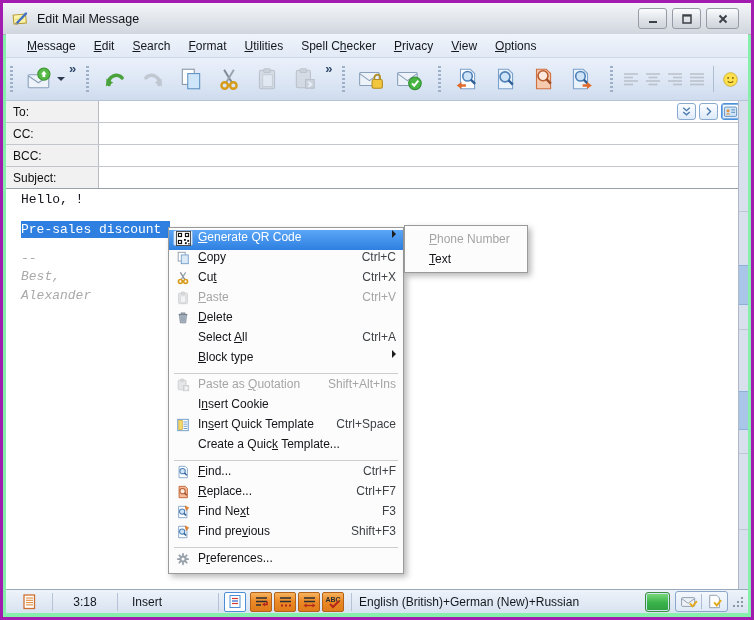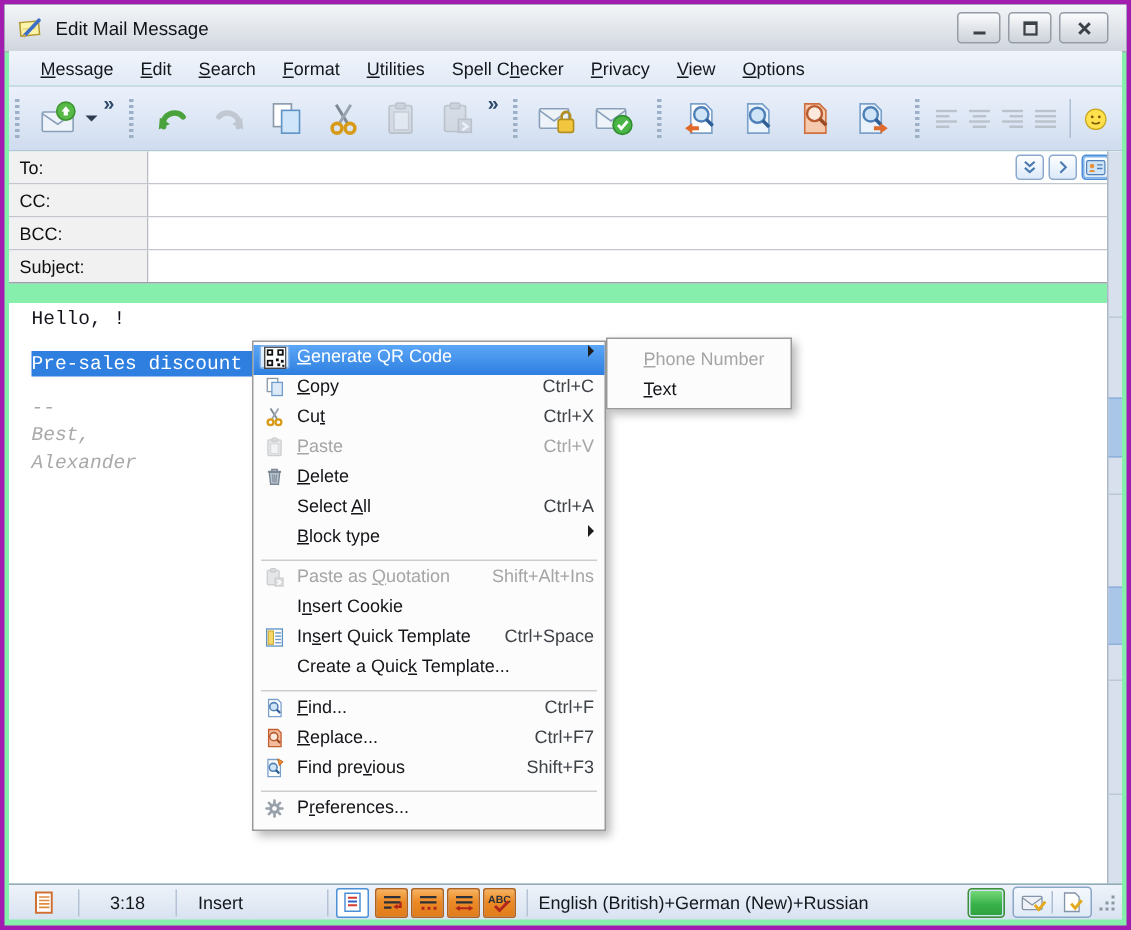--- a/index.html
+++ b/index.html
@@ -46,21 +46,21 @@
   .flabel{width:93px;background:#f1f1f1;border-right:1px solid #b9bdc3;font-size:12px;color:#101010;
     display:flex;align-items:center;padding-left:7px;box-sizing:border-box;}
   .finput{flex:1;background:#fff;}
   .fbtns{position:absolute;right:8px;top:2px;display:flex;gap:3px;}
   .fbtn{width:19px;height:17px;border:1px solid #8aa9ce;border-radius:3px;box-sizing:border-box;
     background:linear-gradient(180deg,#fdfeff,#ddeafa);display:flex;align-items:center;justify-content:center;}
   .fbtn.focus{border:1px solid #4d8fd9;box-shadow:0 0 0 1px #7fb3e8 inset;}
 
   
   .editor{position:absolute;left:3px;top:186px;right:13px;bottom:28px;background:#fff;
-    font-family:"Liberation Mono",monospace;font-size:13px;color:#14141c;margin-top:13px;}
+    font-family:"Liberation Mono",monospace;font-size:13px;color:#14141c;}
   .bline{position:absolute;left:15px;white-space:pre;}
   .sel{background:#2e7fe0;color:#fff;padding:1px 9px 1px 0;}
   .sig{color:#a9a9a9;font-style:italic;}
 
   
   .rstrip{position:absolute;right:3px;top:98px;width:10px;bottom:28px;background:#d7e0ec;
     border-left:1px solid #aeb8c6;box-sizing:border-box;}
   .rseg{position:absolute;left:0;right:0;background:#a9c6e8;border-top:1px solid #8fb0d8;border-bottom:1px solid #8fb0d8;}
   .rdiv{position:absolute;left:0;right:0;height:1px;background:#bcc8d6;}
 
@@ -627,20 +627,32 @@
         <svg width="14" height="14" viewBox="0 0 16 16">
           <path d="M3.5 1.5 h7 l2.5 2.5 v10.5 h-9.5 z" fill="#f3bc9c" stroke="#c25f30"></path>
           <circle cx="7.5" cy="7" r="3.1" fill="#fbe9dd" stroke="#b85c30" stroke-width="1.2"></circle>
           <line x1="9.7" y1="9.2" x2="12.3" y2="11.8" stroke="#9c4a24" stroke-width="1.7"></line>
         </svg>
       </span>
       <span class="mlabel"><u>R</u>eplace...</span>
       <span class="msc">Ctrl+F7</span>
     </div>
 
+    <div class="mi">
+      <span class="mic">
+        <svg width="14" height="14" viewBox="0 0 16 16">
+          <path d="M3 1.5 h7 l2.5 2.5 v10.5 h-9.5 z" fill="#fff" stroke="#7ba0c9"></path>
+          <circle cx="7" cy="7.5" r="3" fill="#cfe4f7" stroke="#4f81b8" stroke-width="1.2"></circle>
+          <line x1="9.1" y1="9.6" x2="11.6" y2="12.1" stroke="#2f5f96" stroke-width="1.7"></line>
+          <path d="M10.5 1 l4 2.2 -2.8 3 z" fill="#ef8b31" stroke="#c2641a" stroke-width=".7"></path>
+        </svg>
+      </span>
+      <span class="mlabel">Find Ne<u>x</u>t</span>
+      <span class="msc">F3</span>
+    </div>
 
     <div class="mi">
       <span class="mic">
         <svg width="14" height="14" viewBox="0 0 16 16">
           <path d="M3 1.5 h7 l2.5 2.5 v10.5 h-9.5 z" fill="#fff" stroke="#7ba0c9"></path>
           <circle cx="7" cy="7.5" r="3" fill="#cfe4f7" stroke="#4f81b8" stroke-width="1.2"></circle>
           <line x1="9.1" y1="9.6" x2="11.6" y2="12.1" stroke="#2f5f96" stroke-width="1.7"></line>
           <path d="M10.5 1 l4 2.2 -2.8 3 z" fill="#ef8b31" stroke="#c2641a" stroke-width=".7"></path>
         </svg>
       </span>

